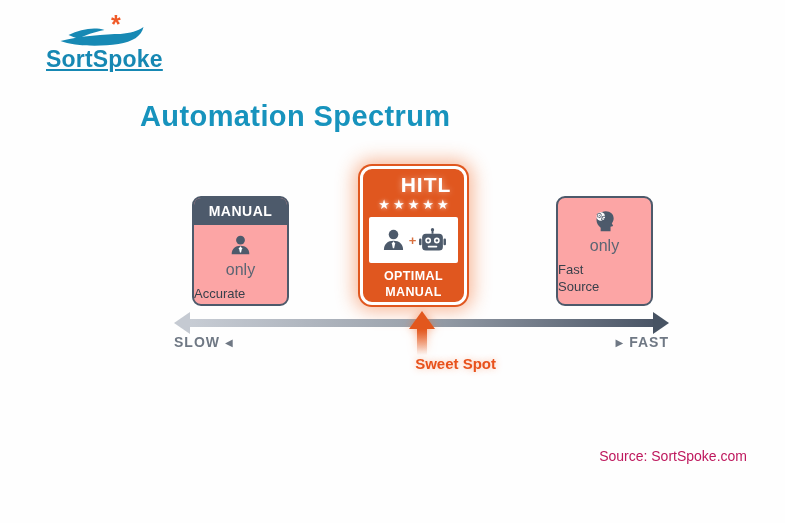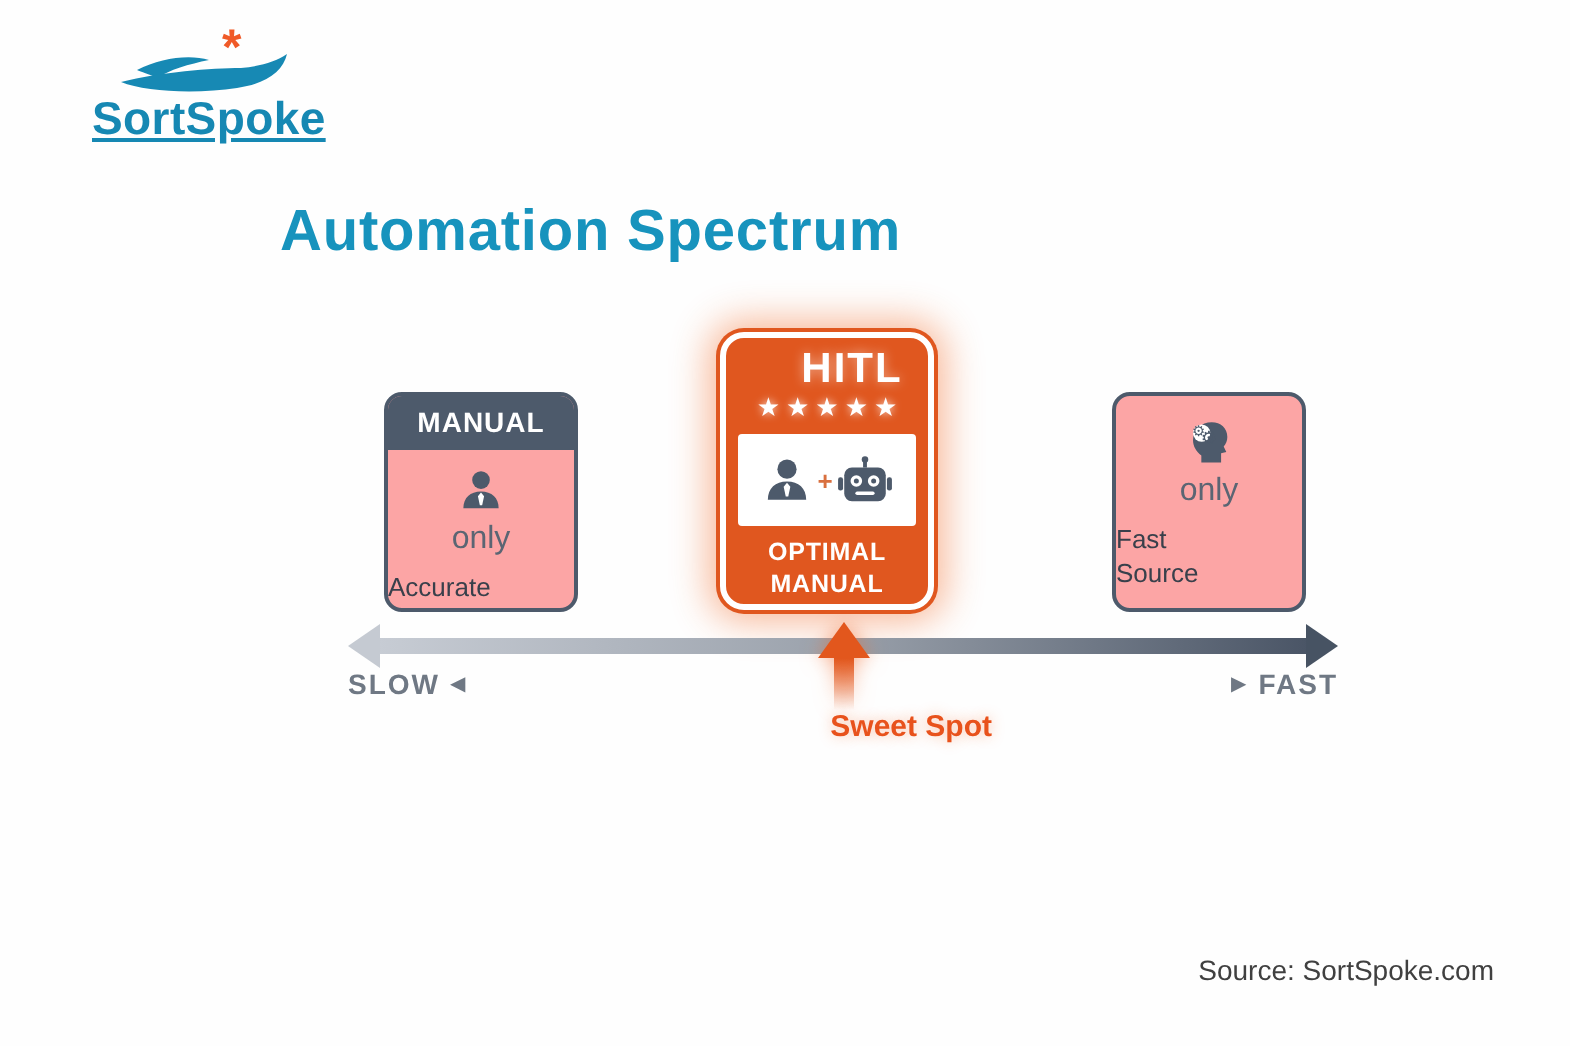--- a/index.html
+++ b/index.html
@@ -67,21 +67,21 @@
   .sweet-head { position:absolute; left:409px; top:311px; width:0; height:0;
                 border-left:13px solid transparent; border-right:13px solid transparent;
                 border-bottom:18px solid #E2571D; }
   .sweet-stem { position:absolute; left:417px; top:329px; width:10px; height:26px;
                 background:linear-gradient(180deg,#E2571D 0%, rgba(226,87,29,0) 100%); }
   .sweet-label { position:absolute; left:336px; top:355px; width:160px; text-align:right;
                  font-size:15px; font-weight:700; color:#E8521C;
                  text-shadow:0 0 7px rgba(242,101,34,.4); }
 
   
-  .source { position:absolute; right:38px; top:477px; font-size:14px; color:#404040;margin-left:28px; }
+  .source { position:absolute; right:38px; top:448px; font-size:14px; color:#be185d;margin-left:28px; }
 
   svg .fill-slate { fill:#4D5A6B; }
 </style>
 </head>
 <body>
 
 <div class="canvas">
 
   <div class="logo">
     <svg class="logo-swoosh" viewBox="0 0 85 22">

